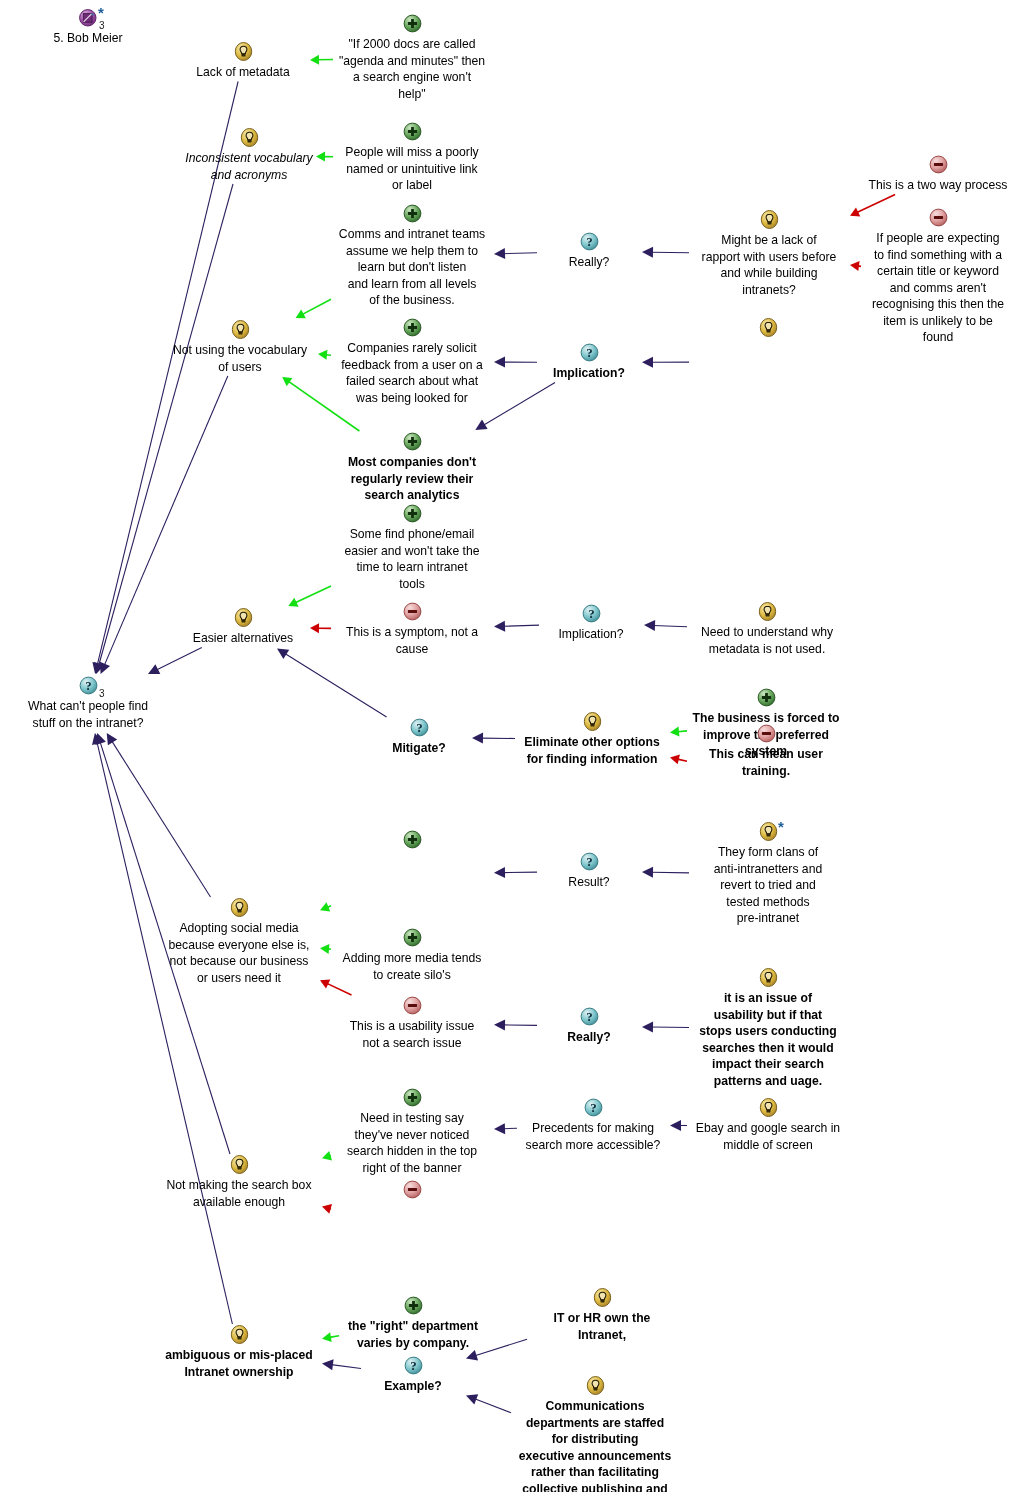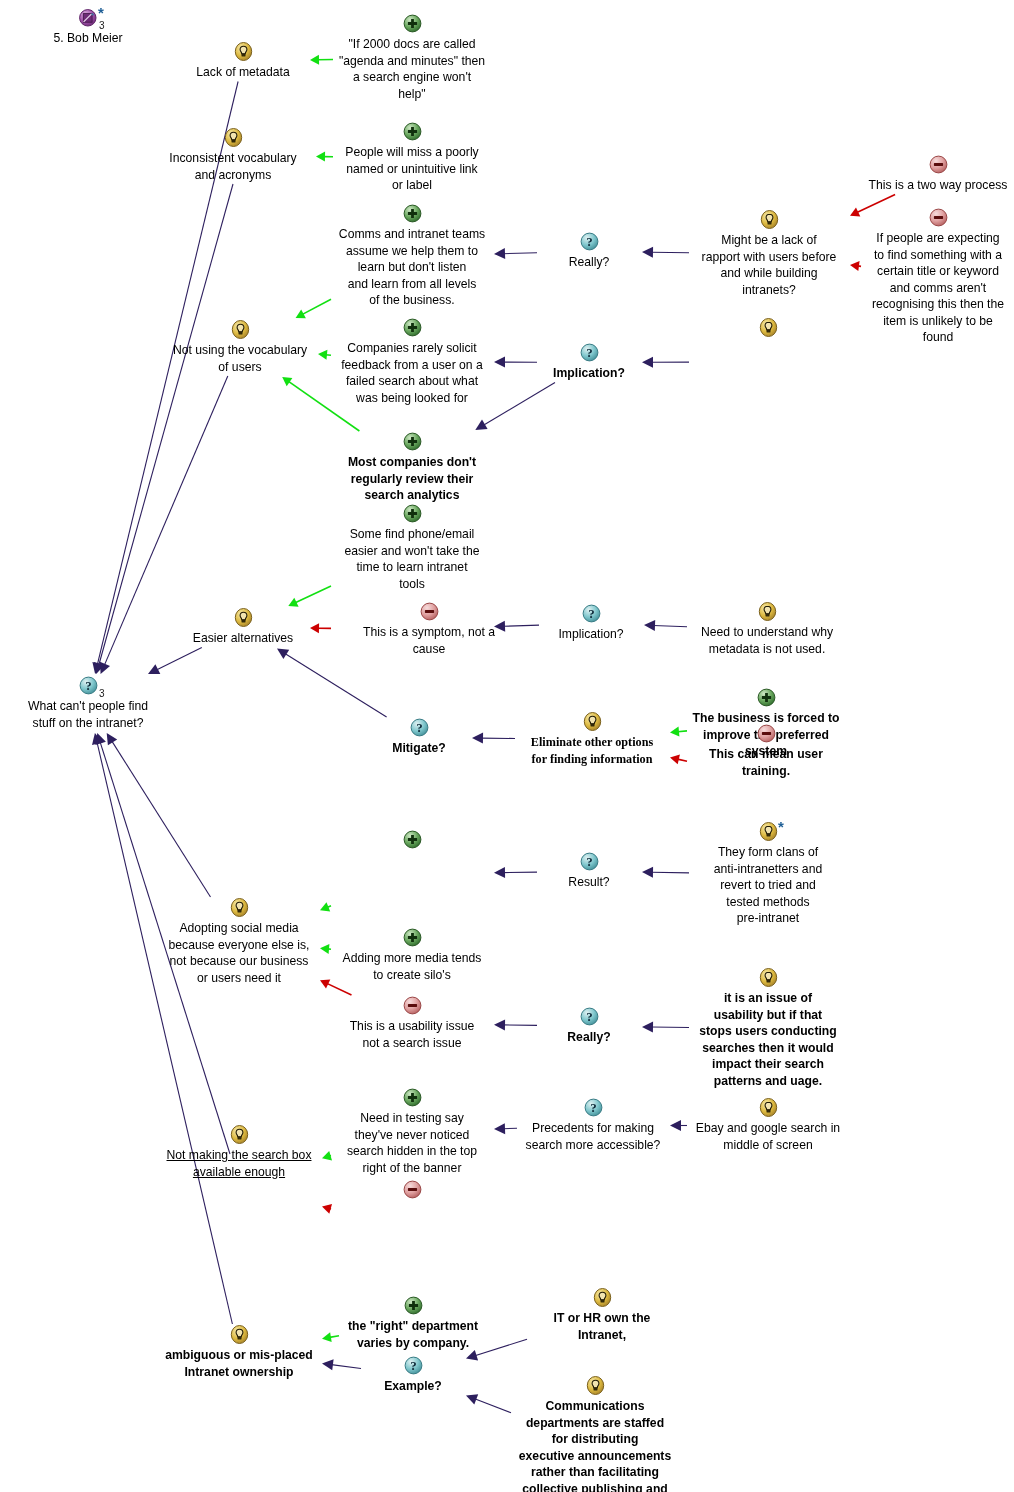--- a/index.html
+++ b/index.html
@@ -266,21 +266,21 @@
               <radialGradient id="gIdea" cx="35%" cy="30%" r="75%">
                 <stop offset="0%" stop-color="#f7e9a8"></stop>
                 <stop offset="60%" stop-color="#dcb83f"></stop>
                 <stop offset="100%" stop-color="#a8842a"></stop>
               </radialGradient>
             </defs>
             <ellipse cx="9.5" cy="9.5" rx="8.2" ry="9" fill="url(#gIdea)" stroke="#7a601c" stroke-width="1"></ellipse>
             <path d="M9.5 4.2c-2.1 0-3.4 1.5-3.4 3.3 0 1.5 1 2.3 1.4 3.1l.2 1.1h3.6l.2-1.1c.4-.8 1.4-1.6 1.4-3.1 0-1.8-1.3-3.3-3.4-3.3z" fill="#f2e4b0" stroke="#201a06" stroke-width="1.1"></path>
             <rect x="7.9" y="12" width="3.2" height="2.1" fill="#3c3009" stroke="#201a06" stroke-width="0.6"></rect>
           </svg></span><span class="label">Lack of metadata</span></div>
-      <div class="node" style="left: 160px; top: 128px; width: 146px;"><span class="icon-wrap"><svg width="19" height="19" viewBox="0 0 19 19">
+      <div class="node" style="left: 176px; top: 128px; width: 146px; font-style: italic;"><span class="icon-wrap"><svg width="19" height="19" viewBox="0 0 19 19">
             <defs>
               <radialGradient id="gIdea" cx="35%" cy="30%" r="75%">
                 <stop offset="0%" stop-color="#f7e9a8"></stop>
                 <stop offset="60%" stop-color="#dcb83f"></stop>
                 <stop offset="100%" stop-color="#a8842a"></stop>
               </radialGradient>
             </defs>
             <ellipse cx="9.5" cy="9.5" rx="8.2" ry="9" fill="url(#gIdea)" stroke="#7a601c" stroke-width="1"></ellipse>
             <path d="M9.5 4.2c-2.1 0-3.4 1.5-3.4 3.3 0 1.5 1 2.3 1.4 3.1l.2 1.1h3.6l.2-1.1c.4-.8 1.4-1.6 1.4-3.1 0-1.8-1.3-3.3-3.4-3.3z" fill="#f2e4b0" stroke="#201a06" stroke-width="1.1"></path>
             <rect x="7.9" y="12" width="3.2" height="2.1" fill="#3c3009" stroke="#201a06" stroke-width="0.6"></rect>
@@ -319,21 +319,21 @@
                 <stop offset="100%" stop-color="#a8842a"></stop>
               </radialGradient>
             </defs>
             <ellipse cx="9.5" cy="9.5" rx="8.2" ry="9" fill="url(#gIdea)" stroke="#7a601c" stroke-width="1"></ellipse>
             <path d="M9.5 4.2c-2.1 0-3.4 1.5-3.4 3.3 0 1.5 1 2.3 1.4 3.1l.2 1.1h3.6l.2-1.1c.4-.8 1.4-1.6 1.4-3.1 0-1.8-1.3-3.3-3.4-3.3z" fill="#f2e4b0" stroke="#201a06" stroke-width="1.1"></path>
             <rect x="7.9" y="12" width="3.2" height="2.1" fill="#3c3009" stroke="#201a06" stroke-width="0.6"></rect>
           </svg></span><span class="label">Adopting social media
 because everyone else is,
 not because our business
 or users need it</span></div>
-      <div class="node" style="left: 158px; top: 1125px; width: 162px; text-decoration: underline;"><span class="icon-wrap"><svg width="19" height="19" viewBox="0 0 19 19">
+      <div class="node" style="left: 158px; top: 1155px; width: 162px;"><span class="icon-wrap"><svg width="19" height="19" viewBox="0 0 19 19">
             <defs>
               <radialGradient id="gIdea" cx="35%" cy="30%" r="75%">
                 <stop offset="0%" stop-color="#f7e9a8"></stop>
                 <stop offset="60%" stop-color="#dcb83f"></stop>
                 <stop offset="100%" stop-color="#a8842a"></stop>
               </radialGradient>
             </defs>
             <ellipse cx="9.5" cy="9.5" rx="8.2" ry="9" fill="url(#gIdea)" stroke="#7a601c" stroke-width="1"></ellipse>
             <path d="M9.5 4.2c-2.1 0-3.4 1.5-3.4 3.3 0 1.5 1 2.3 1.4 3.1l.2 1.1h3.6l.2-1.1c.4-.8 1.4-1.6 1.4-3.1 0-1.8-1.3-3.3-3.4-3.3z" fill="#f2e4b0" stroke="#201a06" stroke-width="1.1"></path>
             <rect x="7.9" y="12" width="3.2" height="2.1" fill="#3c3009" stroke="#201a06" stroke-width="0.6"></rect>
@@ -428,21 +428,21 @@
                 <stop offset="55%" stop-color="#6aa85f"></stop>
                 <stop offset="100%" stop-color="#2f6b2c"></stop>
               </radialGradient>
             </defs>
             <circle cx="9.5" cy="9.5" r="8.4" fill="url(#gPro)" stroke="#2c5a27" stroke-width="1"></circle>
             <path d="M8.1 4.9h2.8v3.2h3.2v2.8h-3.2v3.2H8.1v-3.2H4.9V8.1h3.2z" fill="#10300d"></path>
           </svg></span><span class="label">Some find phone/email
 easier and won't take the
 time to learn intranet
 tools</span></div>
-      <div class="node" style="left: 349px; top: 602px; width: 160px;"><span class="icon-wrap"><svg width="19" height="19" viewBox="0 0 19 19">
+      <div class="node" style="left: 332px; top: 602px; width: 160px;"><span class="icon-wrap"><svg width="19" height="19" viewBox="0 0 19 19">
             <defs>
               <radialGradient id="gCon" cx="35%" cy="28%" r="78%">
                 <stop offset="0%" stop-color="#f6dcdc"></stop>
                 <stop offset="55%" stop-color="#e0a0a0"></stop>
                 <stop offset="100%" stop-color="#b45e5e"></stop>
               </radialGradient>
             </defs>
             <circle cx="9.5" cy="9.5" r="8.4" fill="url(#gCon)" stroke="#9a4848" stroke-width="1"></circle>
             <rect x="4.9" y="8.1" width="9.2" height="2.8" rx="0.6" fill="#5a0d0d"></rect>
           </svg></span><span class="label">This is a symptom, not a
@@ -641,21 +641,21 @@
                 <stop offset="0%" stop-color="#f7e9a8"></stop>
                 <stop offset="60%" stop-color="#dcb83f"></stop>
                 <stop offset="100%" stop-color="#a8842a"></stop>
               </radialGradient>
             </defs>
             <ellipse cx="9.5" cy="9.5" rx="8.2" ry="9" fill="url(#gIdea)" stroke="#7a601c" stroke-width="1"></ellipse>
             <path d="M9.5 4.2c-2.1 0-3.4 1.5-3.4 3.3 0 1.5 1 2.3 1.4 3.1l.2 1.1h3.6l.2-1.1c.4-.8 1.4-1.6 1.4-3.1 0-1.8-1.3-3.3-3.4-3.3z" fill="#f2e4b0" stroke="#201a06" stroke-width="1.1"></path>
             <rect x="7.9" y="12" width="3.2" height="2.1" fill="#3c3009" stroke="#201a06" stroke-width="0.6"></rect>
           </svg></span><span class="label">Need to understand why
 metadata is not used.</span></div>
-      <div class="node bold" style="left: 516px; top: 712px; width: 152px; font-family: Liberation Serif, serif;"><span class="icon-wrap"><svg width="19" height="19" viewBox="0 0 19 19">
+      <div class="node bold" style="left: 516px; top: 712px; width: 152px;"><span class="icon-wrap"><svg width="19" height="19" viewBox="0 0 19 19">
             <defs>
               <radialGradient id="gIdea" cx="35%" cy="30%" r="75%">
                 <stop offset="0%" stop-color="#f7e9a8"></stop>
                 <stop offset="60%" stop-color="#dcb83f"></stop>
                 <stop offset="100%" stop-color="#a8842a"></stop>
               </radialGradient>
             </defs>
             <ellipse cx="9.5" cy="9.5" rx="8.2" ry="9" fill="url(#gIdea)" stroke="#7a601c" stroke-width="1"></ellipse>
             <path d="M9.5 4.2c-2.1 0-3.4 1.5-3.4 3.3 0 1.5 1 2.3 1.4 3.1l.2 1.1h3.6l.2-1.1c.4-.8 1.4-1.6 1.4-3.1 0-1.8-1.3-3.3-3.4-3.3z" fill="#f2e4b0" stroke="#201a06" stroke-width="1.1"></path>
             <rect x="7.9" y="12" width="3.2" height="2.1" fill="#3c3009" stroke="#201a06" stroke-width="0.6"></rect>

